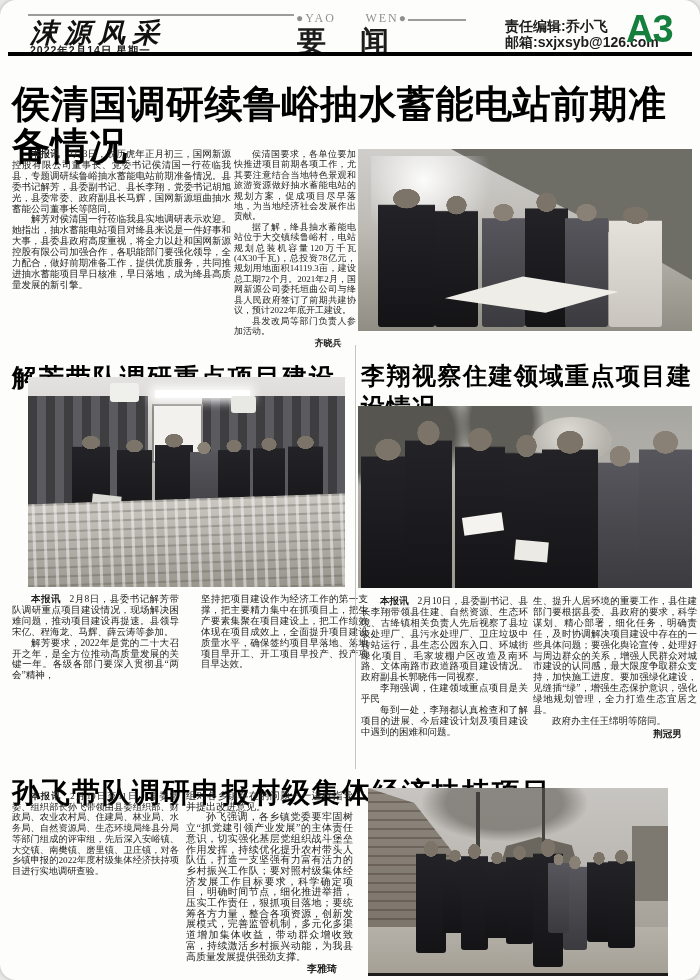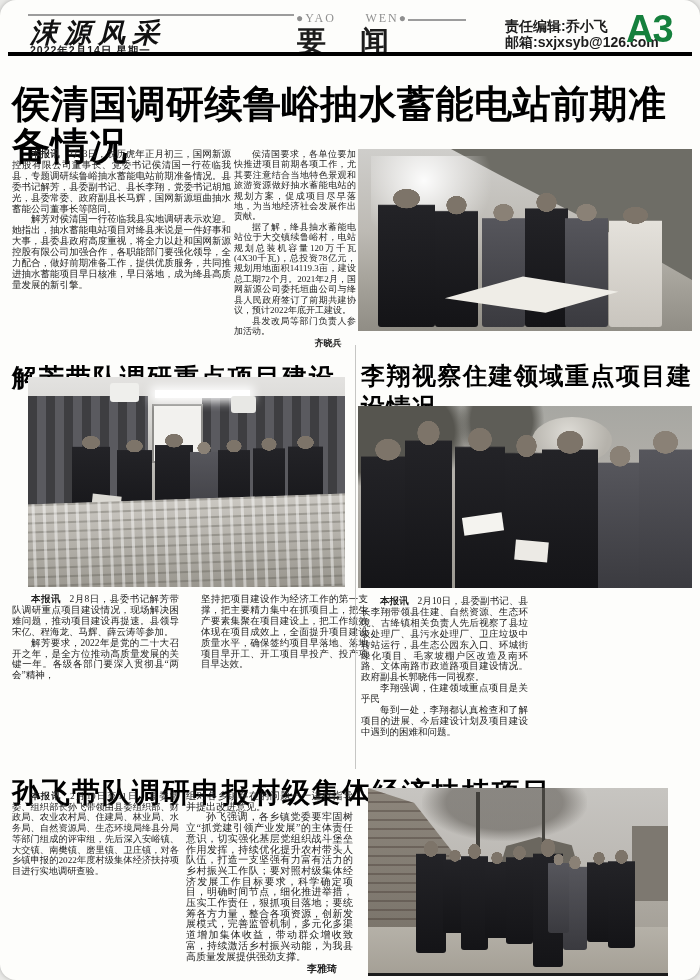--- a/index.html
+++ b/index.html
@@ -211,20 +211,25 @@
     <div class="fg gray" style="left:84%;top:14%;width:16%;height:88%;"></div>
     <div class="p3-paper"></div>
     <div class="p3-paper2"></div>
   </div>
 
   <div class="abs col a3c1">
     <p><b class="lead">本报讯</b><span>2月10日，县委副书记、县长李翔带领县住建、自然资源、生态环境、古绛镇相关负责人先后视察了县垃圾处理厂、县污水处理厂、卫庄垃圾中转站运行，县生态公园东入口、环城街绿化项目、毛家坡棚户区改造及南环路、文体南路市政道路项目建设情况。政府副县长郭晓伟一同视察。</span></p>
     <p>李翔强调，住建领域重点项目是关乎民</p>
     <p>每到一处，李翔都认真检查和了解项目的进展、今后建设计划及项目建设中遇到的困难和问题。</p>
   </div>
+  <div class="abs col a3c2">
+    <p class="cont">生、提升人居环境的重要工作，县住建部门要根据县委、县政府的要求，科学谋划、精心部署，细化任务，明确责任，及时协调解决项目建设中存在的一些具体问题；要强化舆论宣传，处理好与周边群众的关系，增强人民群众对城市建设的认同感，最大限度争取群众支持，加快施工进度。要加强绿化建设，见缝插“绿”，增强生态保护意识，强化绿地规划管理，全力打造生态宜居之县。</p>
+    <p>政府办主任王绵明等陪同。</p>
+    <p class="byline">荆冠男</p>
+  </div>
 
   <div class="abs vdivider"></div>
 
   <h2 class="abs headline t4">孙飞带队调研申报村级集体经济扶持项目</h2>
 
   <div class="abs col a4c1">
     <p><b class="lead">本报讯</b><span>2月10日至11日，县委常委、组织部长孙飞带领由县委组织部、财政局、农业农村局、住建局、林业局、水务局、自然资源局、生态环境局绛县分局等部门组成的评审组，先后深入安峪镇、大交镇、南樊镇、磨里镇、卫庄镇，对各乡镇申报的2022年度村级集体经济扶持项目进行实地调研查验。</span></p>
   </div>
   <div class="abs col a4c2">
     <p class="cont">组对各乡镇存在的问题一一进行指导并提出改进意见。</p>

